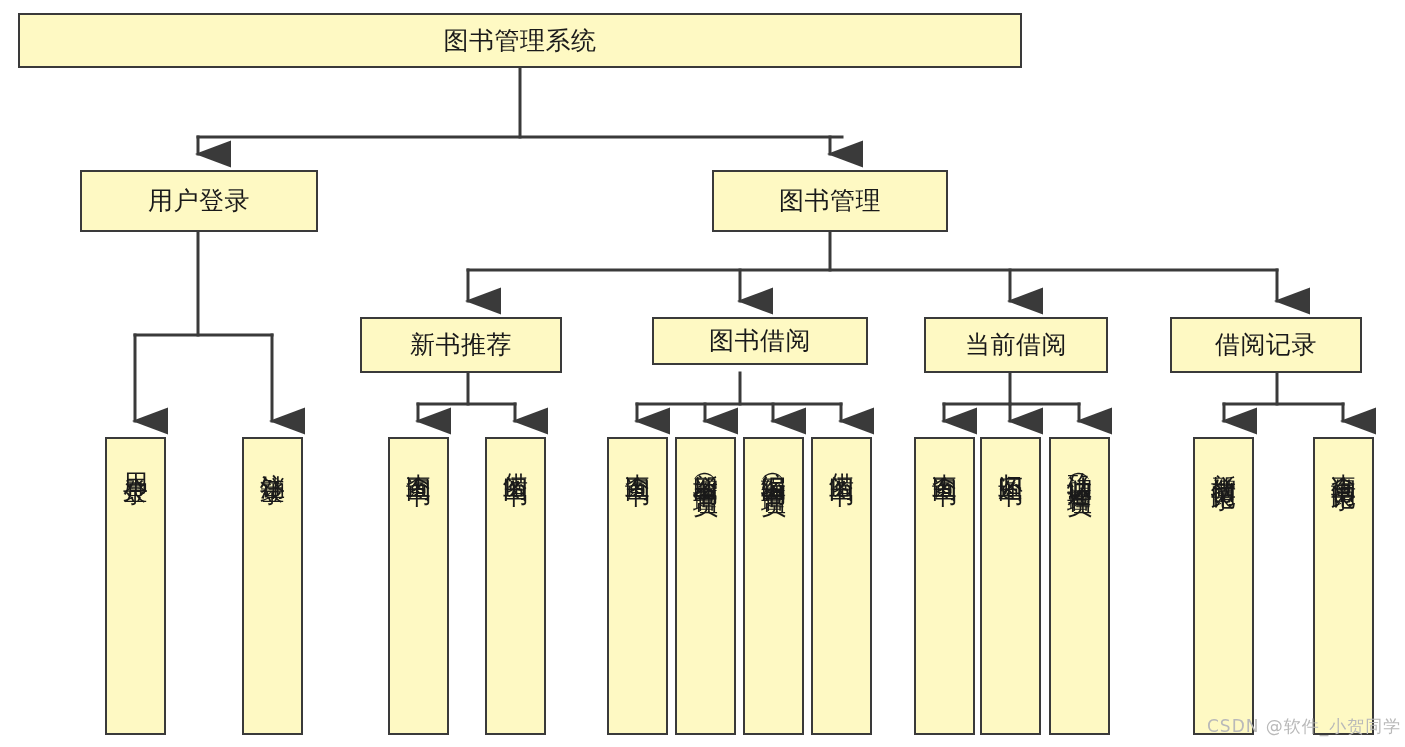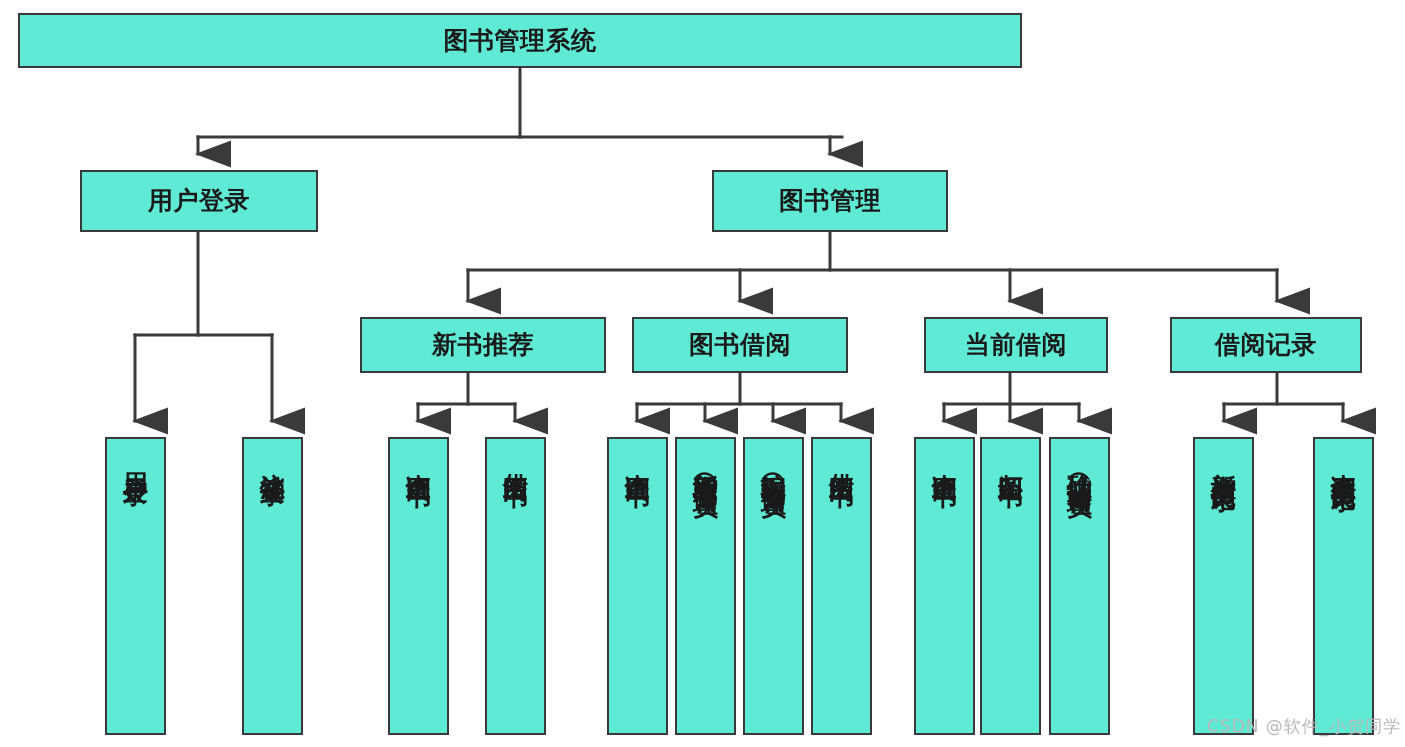--- a/index.html
+++ b/index.html
@@ -18,27 +18,26 @@
   }
   #edges{
     position:absolute;
     left:0;top:0;
     width:1405px;height:747px;
     pointer-events:none;
   }
   .node{
     position:absolute;
     box-sizing:border-box;
-    background:#5eead4;
+    background:#fef9c3;
     border:2px solid #3a3a3a;
     display:flex;
     align-items:center;
     justify-content:center;
     z-index:2;
-    font-weight:bold;
   }
   .node .label{
     display:block;
     text-align:center;
     color:#1a1a1a;
     line-height:1.12;
     white-space:pre;
   }
   
   .node.h .label{
@@ -129,24 +128,24 @@
     <span class="label">图书管理系统</span>
   </div>
 
   <div class="node h" style="left:80px;top:170px;width:238px;height:62px;">
     <span class="label">用户登录</span>
   </div>
   <div class="node h" style="left:712px;top:170px;width:236px;height:62px;">
     <span class="label">图书管理</span>
   </div>
 
-  <div class="node h" style="left:360px;top:317px;width:246px;height:56px;">
+  <div class="node h" style="left:360px;top:317px;width:202px;height:56px;">
     <span class="label">新书推荐</span>
   </div>
-  <div class="node h" style="left:632px;top:317px;width:216px;height:56px;">
+  <div class="node h" style="left:652px;top:317px;width:216px;height:48px;">
     <span class="label">图书借阅</span>
   </div>
   <div class="node h" style="left:924px;top:317px;width:184px;height:56px;">
     <span class="label">当前借阅</span>
   </div>
   <div class="node h" style="left:1170px;top:317px;width:192px;height:56px;">
     <span class="label">借阅记录</span>
   </div>
 
   <div class="node v" style="left:105px;top:437px;width:61px;height:298px;">

